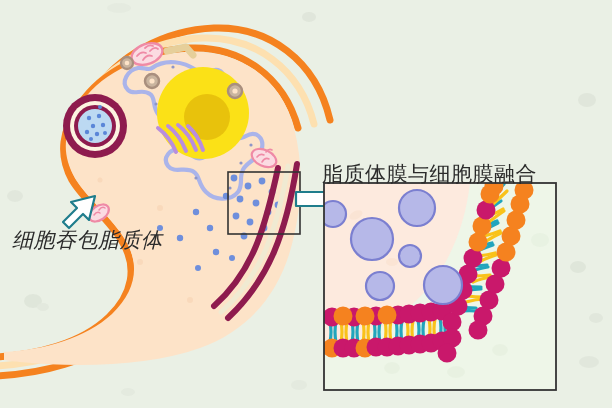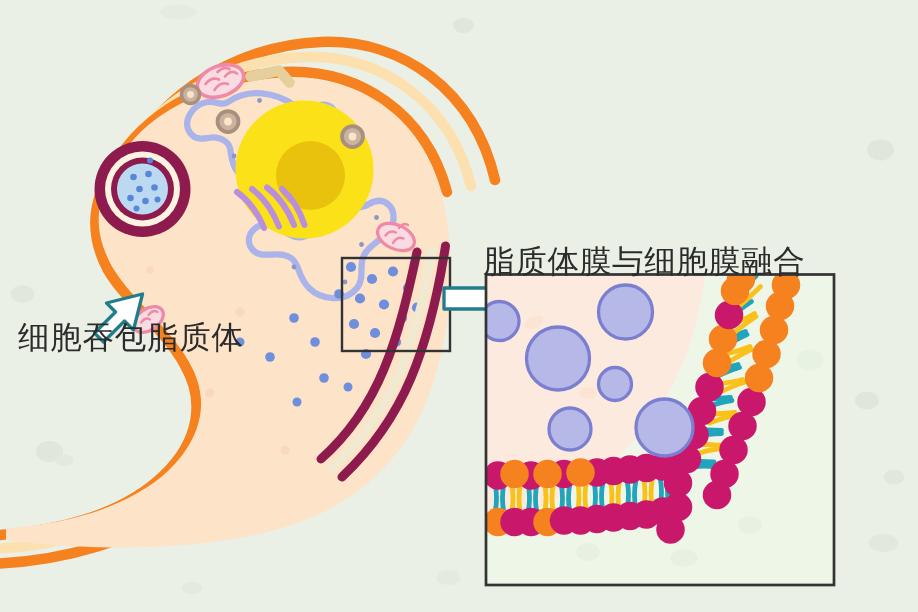--- a/index.html
+++ b/index.html
@@ -14,21 +14,21 @@
 
   .label{
     position:absolute;
     color:#2b2b2b;
     font-size:21px;
     line-height:25px;
     letter-spacing:0.5px;
     white-space:pre;
     font-family:"DejaVu Sans","Liberation Sans",sans-serif;
   }
-  #label-engulf{left:12px;top:213px;}
+  #label-engulf{left:12px;top:228px;font-style:italic;}
   #label-fusion{left:322px;top:112px;}
 </style>
 </head>
 <body>
 
 <div id="stage">
 
   <svg class="layer" viewBox="0 0 612 408">
     <defs>
       <clipPath id="clip-cell">

